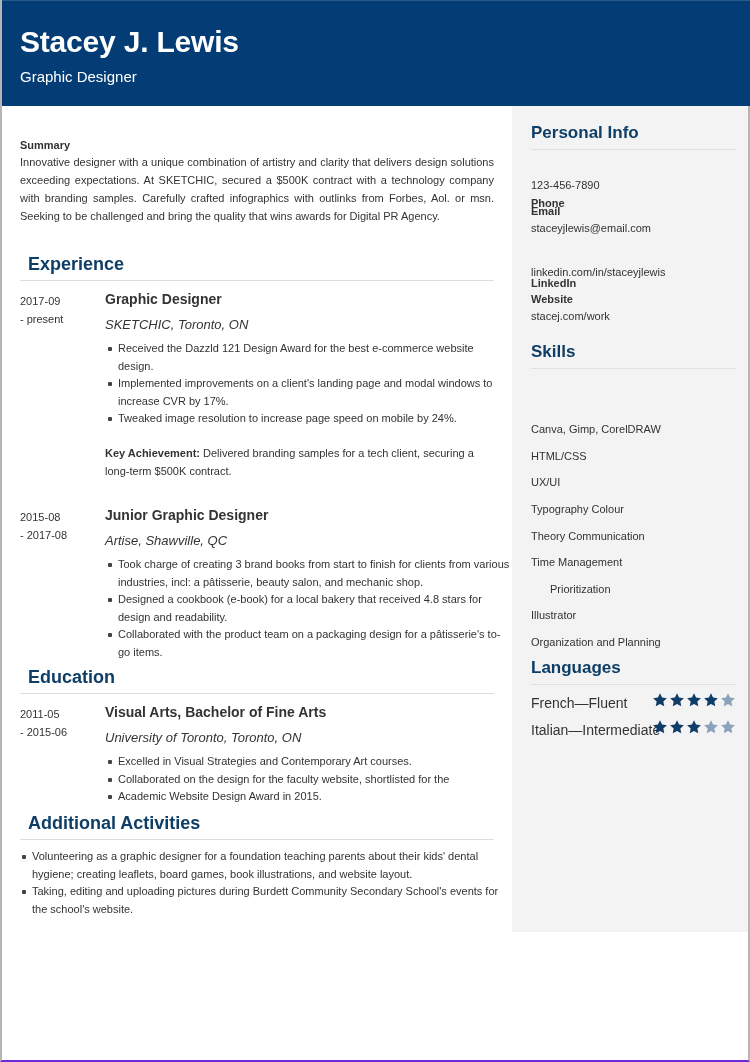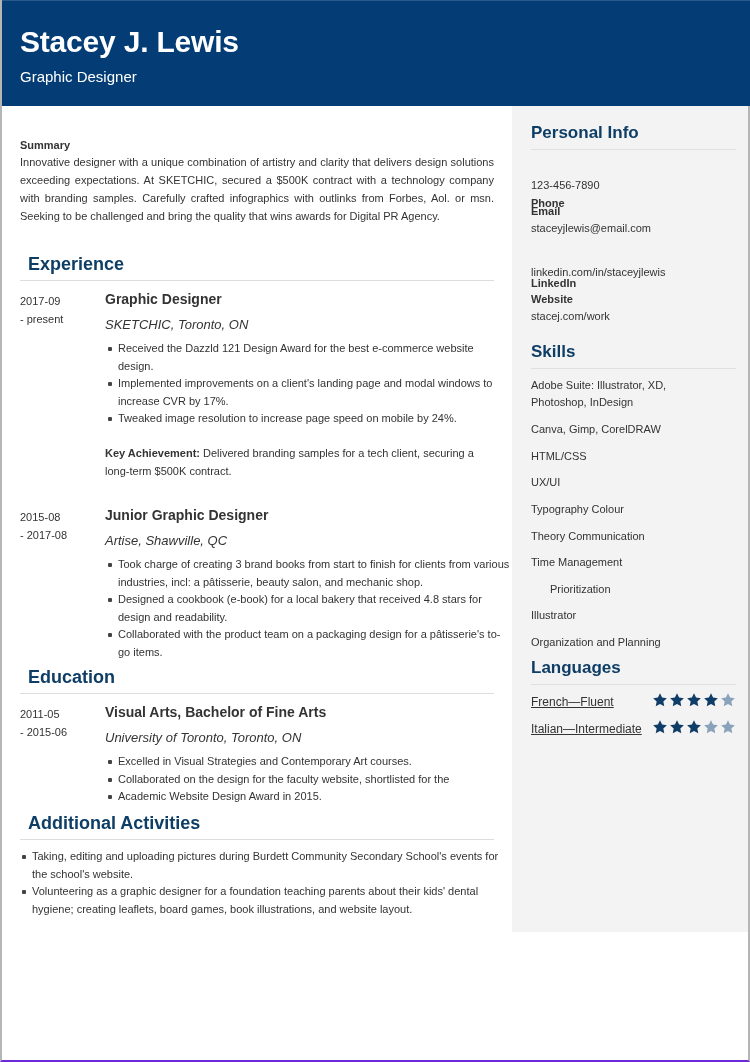--- a/index.html
+++ b/index.html
@@ -92,21 +92,21 @@
     .info-label {
       position: absolute; left: 19px; font-size: 11px; font-weight: bold; color: #333;
     }
     .info-value {
       position: absolute; left: 19px; font-size: 11px; color: #333;
     }
     .skill {
       position: absolute; left: 19px; width: 180px; font-size: 11px; line-height: 17px; color: #333;
     }
     .lang-row { position: absolute; left: 19px; width: 205px; height: 18px; }
-    .lang-name { position: absolute; left: 0; top: 1px; font-size: 12px; color: #333; text-decoration: underline; }
+    .lang-name { position: absolute; left: 0; top: 1px; font-size: 14px; color: #333; }
     .stars { position: absolute; right: 0; top: -2px; height: 18px; display: flex; gap: 1px; }
     .star { width: 16px; height: 16px; }
     .star svg { width: 16px; height: 16px; display: block; }
   </style>
 </head>
 <body>
 
 <div class="page">
 
   <div class="header">
@@ -163,22 +163,22 @@
       <ul>
         <li>Excelled in Visual Strategies and Contemporary Art courses.</li>
         <li>Collaborated on the design for the faculty website, shortlisted for the</li>
         <li>Academic Website Design Award in 2015.</li>
       </ul>
     </div>
 
     <div class="sec-title" style="top:707px;">Additional Activities</div>
     <div class="sec-rule" style="top:733px;"></div>
     <ul class="activities" style="top:742px;">
+      <li>Volunteering as a graphic designer for a foundation teaching parents about their kids' dental hygiene; creating leaflets, board games, book illustrations, and website layout.</li>
       <li>Taking, editing and uploading pictures during Burdett Community Secondary School's events for the school's website.</li>
-      <li>Volunteering as a graphic designer for a foundation teaching parents about their kids' dental hygiene; creating leaflets, board games, book illustrations, and website layout.</li>
     </ul>
   </div>
 
   <div class="sidebar">
 
     <div class="side-title" style="top:17px;">Personal Info</div>
     <div class="side-rule" style="top:43px;"></div>
 
     <div class="info-label" style="top:55px;margin-top:36px;">Phone</div>
     <div class="info-value" style="top:73px;">123-456-7890</div>
@@ -188,21 +188,20 @@
 
     <div class="info-label" style="top:143px;margin-top:28px;">LinkedIn</div>
     <div class="info-value" style="top:160px;">linkedin.com/in/staceyjlewis</div>
 
     <div class="info-label" style="top:187px;">Website</div>
     <div class="info-value" style="top:204px;">stacej.com/work</div>
 
     <div class="side-title" style="top:236px;">Skills</div>
     <div class="side-rule" style="top:262px;"></div>
 
-    <div class="skill" style="top:271px;">Adobe Suite: Illustrator, XD, Photoshop, InDesign</div>
     <div class="skill" style="top:315px;">Canva, Gimp, CorelDRAW</div>
     <div class="skill" style="top:342px;">HTML/CSS</div>
     <div class="skill" style="top:368px;">UX/UI</div>
     <div class="skill" style="top:395px;">Typography Colour</div>
     <div class="skill" style="top:422px;">Theory Communication</div>
     <div class="skill" style="top:448px;">Time Management</div>
     <div class="skill" style="top:475px;padding-left:19px;">Prioritization</div>
     <div class="skill" style="top:501px;">Illustrator</div>
     <div class="skill" style="top:528px;">Organization and Planning</div>
 

